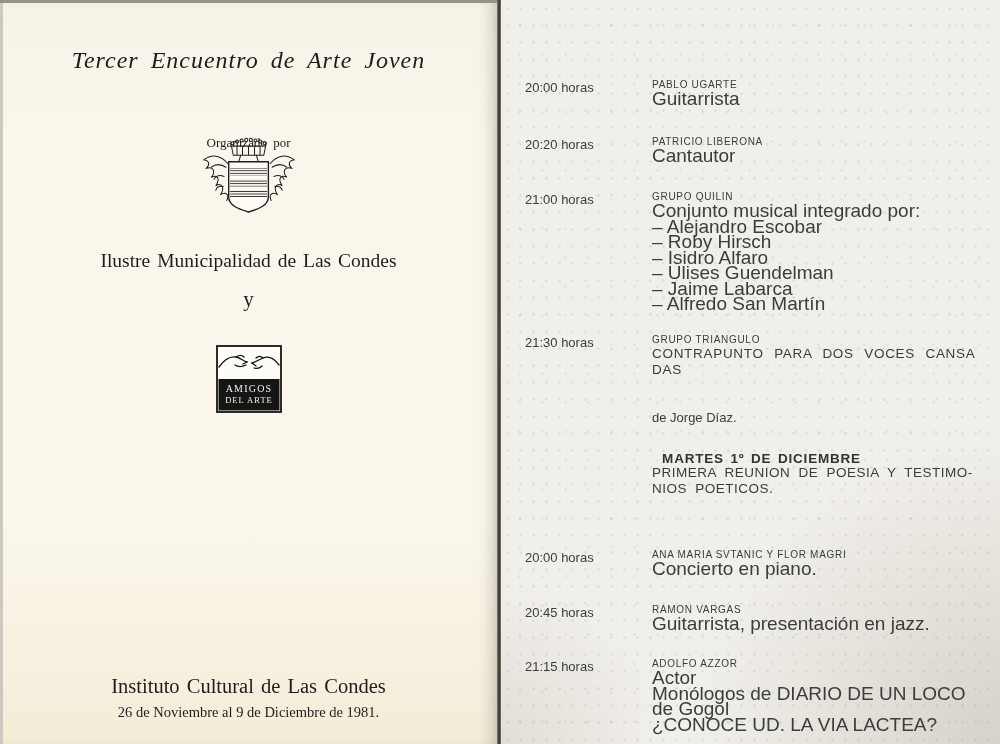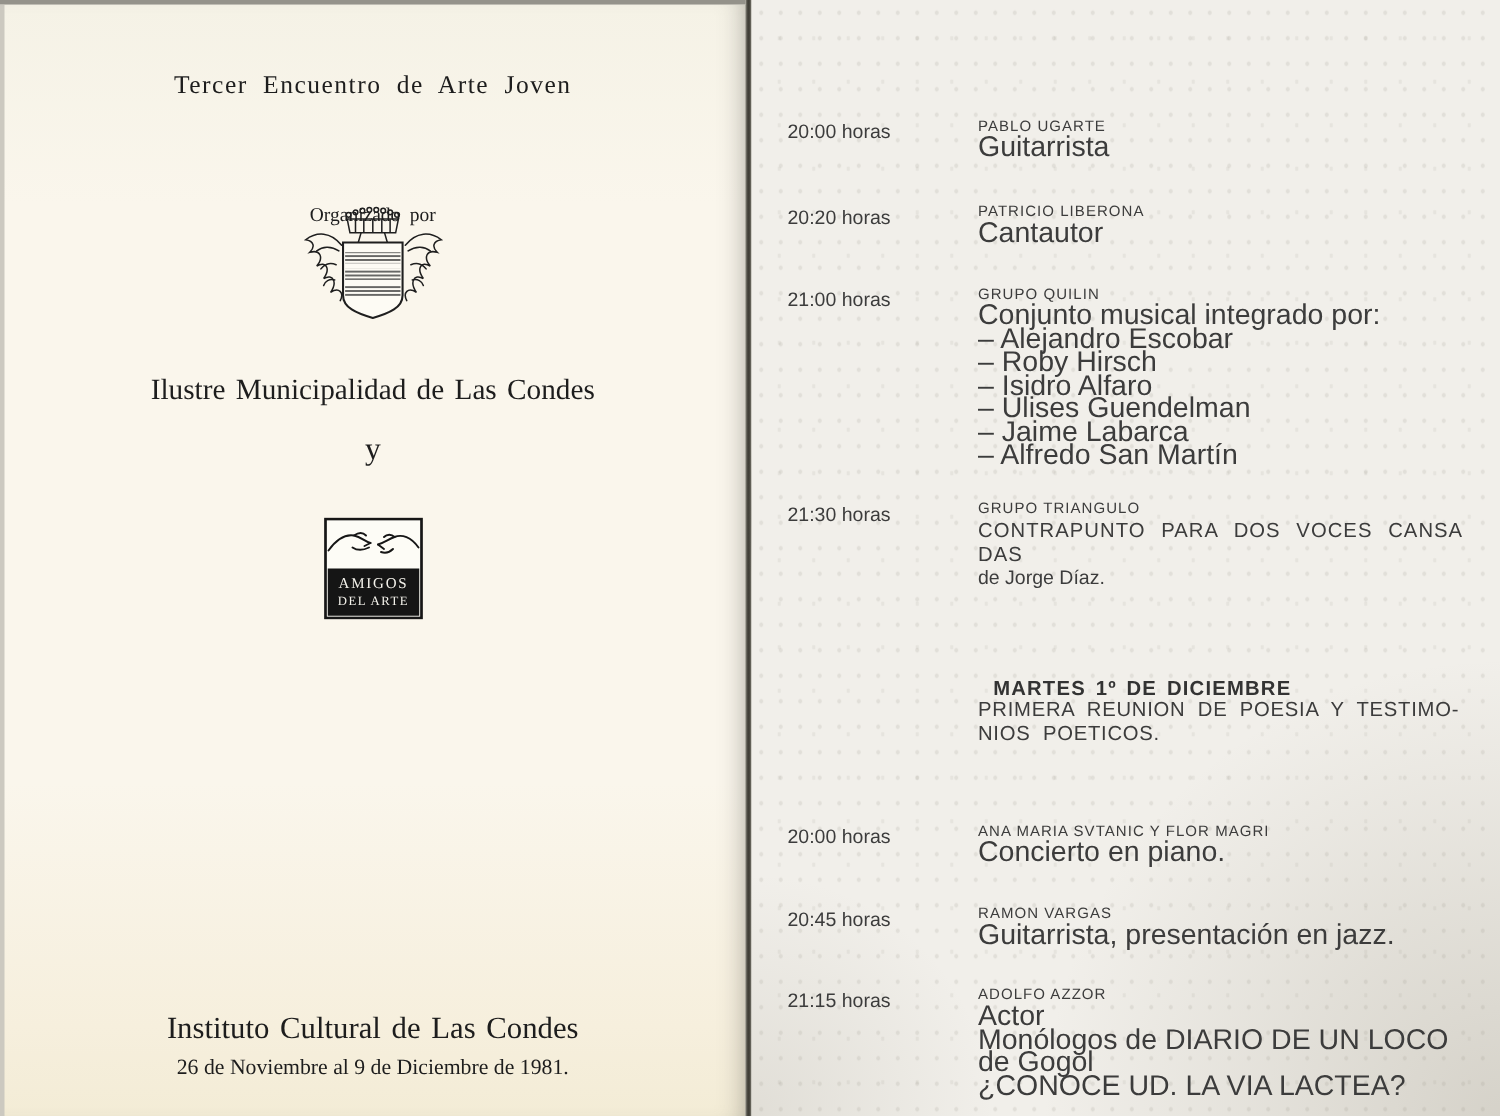--- a/index.html
+++ b/index.html
@@ -9,21 +9,21 @@
   
   .page-left{
     position:absolute;left:0;top:0;width:497px;height:744px;
     background:linear-gradient(180deg,#f5f2e6 0%,#faf6ec 18%,#faf6ec 70%,#f6efdd 92%,#f3ecd6 100%);
     border-top:3px solid #94928a;
     box-sizing:border-box;
     box-shadow:inset 3px 0 0 #ccc9c0, inset -14px 0 18px -14px rgba(80,78,70,.45);
   }
   .page-left *{font-family:"Liberation Serif",serif;color:#1d1d1d;}
   .lp{position:absolute;left:0;width:100%;text-align:center;}
-  .lp-title{top:44px;font-size:17px;letter-spacing:1px;word-spacing:5px;}
+  .lp-title{top:44px;font-size:24px;letter-spacing:1px;word-spacing:5px;font-style:italic;}
   .lp-org{top:94px;font-size:13px;word-spacing:3px;margin-top:38px;}
   .lp-coat{top:130px;}
   .lp-muni{top:247px;font-size:19.5px;word-spacing:2px;}
   .lp-y{top:284px;font-size:21px;}
   .lp-amigoslogo{top:342px;}
   .lp-amigos{top:429px;font-size:19.5px;}
   .lp-institute{top:672px;font-size:20.5px;word-spacing:2px;}
   .lp-dates{top:701px;font-size:14.5px;}
 
   
@@ -51,21 +51,21 @@
   .page-right *{color:#3c3c3c;}
   .r-header{position:absolute;width:100%;text-align:center;font-weight:bold;font-size:13.5px;color:#333;}
   .r-header.lunes{top:24px;left:-35px;letter-spacing:4.5px;}
   .r-header.martes{top:451px;left:11px;letter-spacing:.8px;word-spacing:2px;}
   .entry{position:absolute;left:0;width:100%;}
   .time{position:absolute;left:24px;top:1px;font-size:13px;}
   .ebody{position:absolute;left:151px;top:0;width:330px;}
   .ename{font-size:10px;letter-spacing:.7px;margin-bottom:1px;}
   .edetails{font-size:19px;line-height:15.5px;white-space:pre-line;}
   .work-title{font-size:13.5px;letter-spacing:.7px;line-height:15.5px;white-space:pre-line;word-spacing:6px;}
-  .eauthor{font-size:13px;line-height:15.5px;}
+  .eauthor{font-size:13px;line-height:15.5px;margin-top:33px;}
   .intro{position:absolute;left:151px;top:465px;width:340px;font-size:13.5px;line-height:16px;
          letter-spacing:.5px;word-spacing:4px;white-space:pre-line;font-weight:500;}
   .e1{top:79px;} .e2{top:136px;} .e3{top:191px;} .e4{top:334px;}
   .e5{top:549px;} .e6{top:604px;} .e7{top:658px;}
 </style>
 </head>
 <body>
 
 <div id="stage">
 

